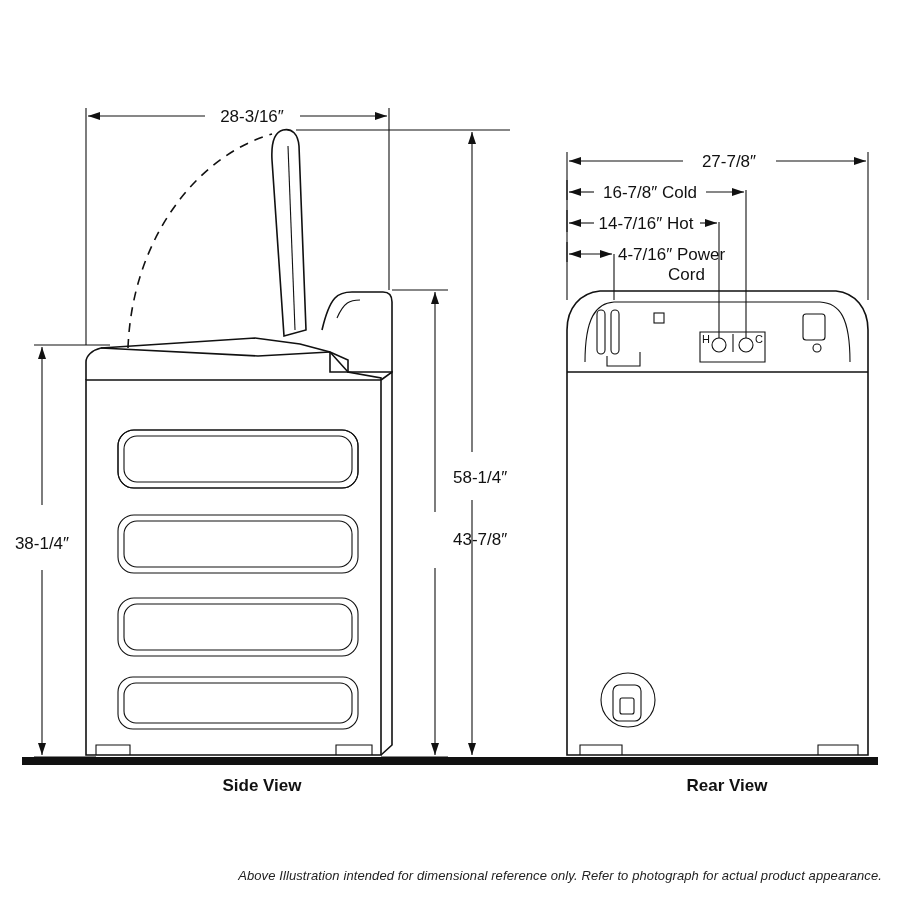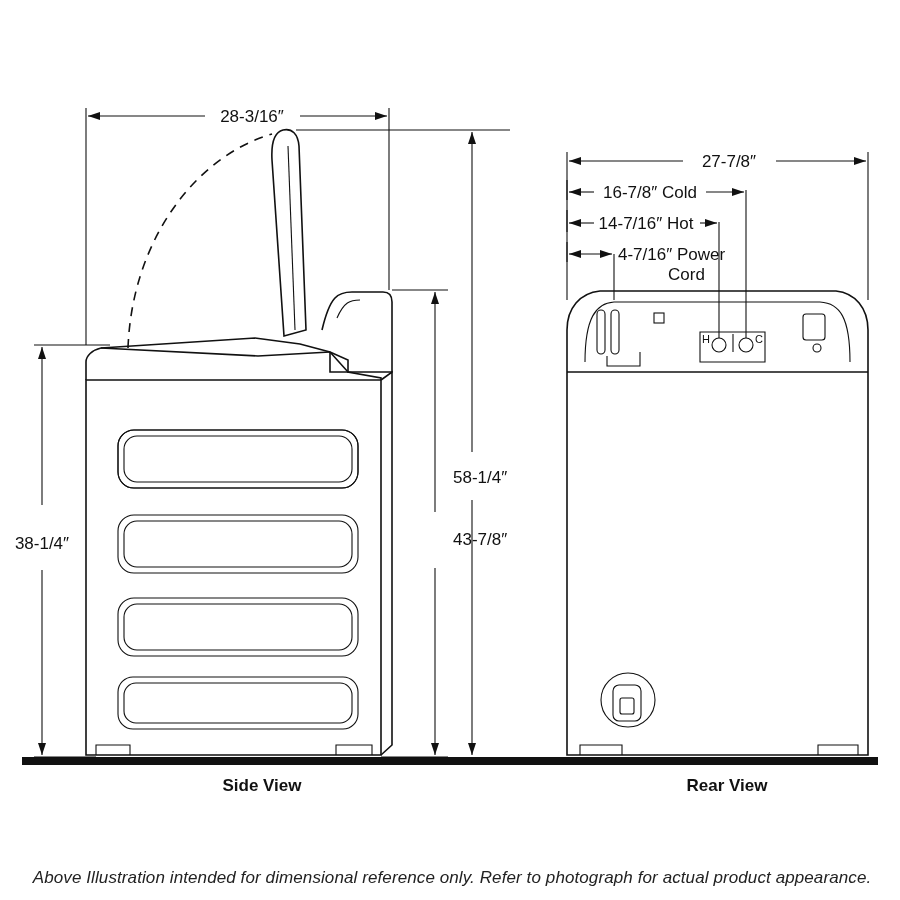--- a/index.html
+++ b/index.html
@@ -41,24 +41,24 @@
   .port-letter {
     font-family: "Liberation Sans", sans-serif;
     font-size: 11px;
     fill: #111111;
   }
   .footnote {
     position: absolute;
     left: 22px;
     top: 868px;
     width: 860px;
-    font-size: 17px;
+    font-size: 13px;
     font-style: italic;
     color: #222222;
-    text-align: center;
+    text-align: right;
     letter-spacing: 0.1px;
   }
   .ln { stroke: #111111; fill: none; }
   .thin { stroke-width: 1.1; }
   .body-ln { stroke-width: 1.6; }
   .ext { stroke-width: 1.1; }
   .dash { stroke-dasharray: 9 7; stroke-width: 1.6; }
   .floor { fill: #111111; }
 </style>
 </head>

